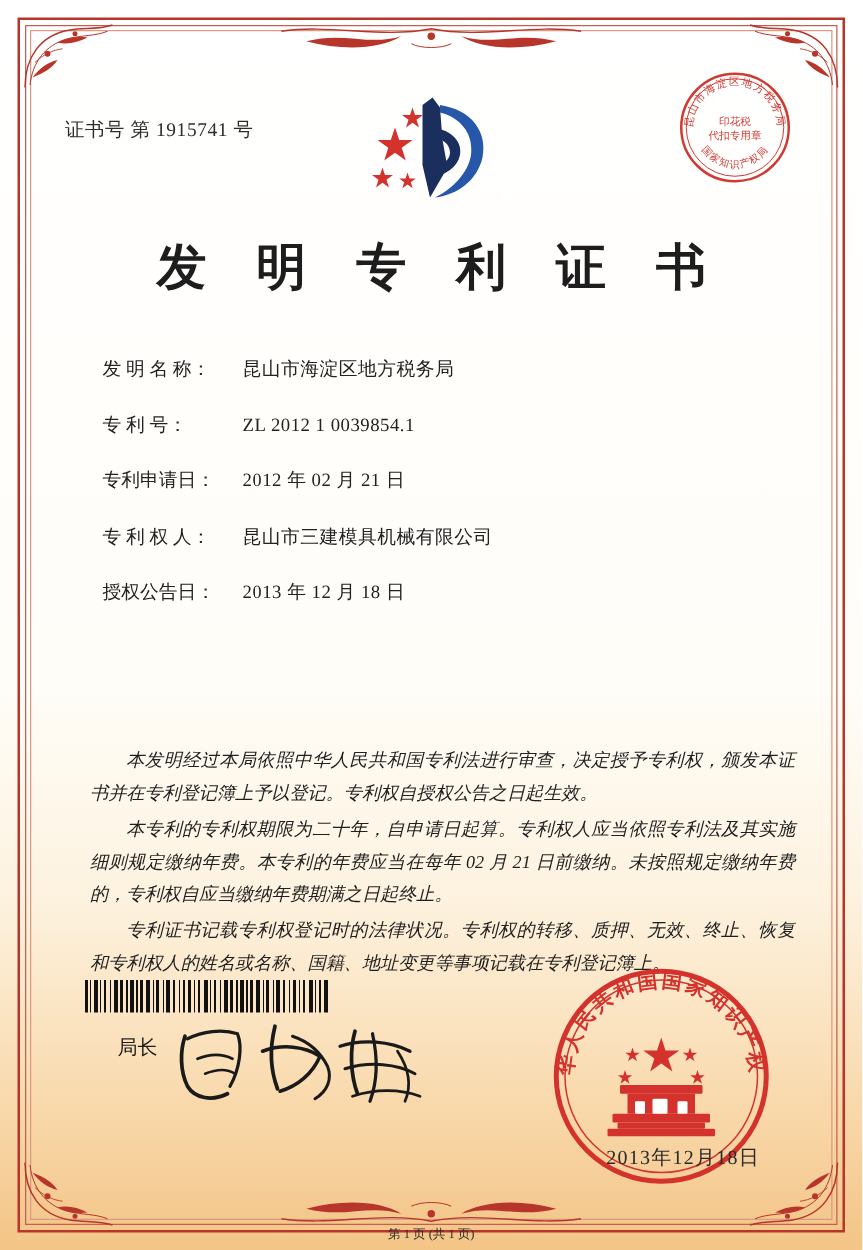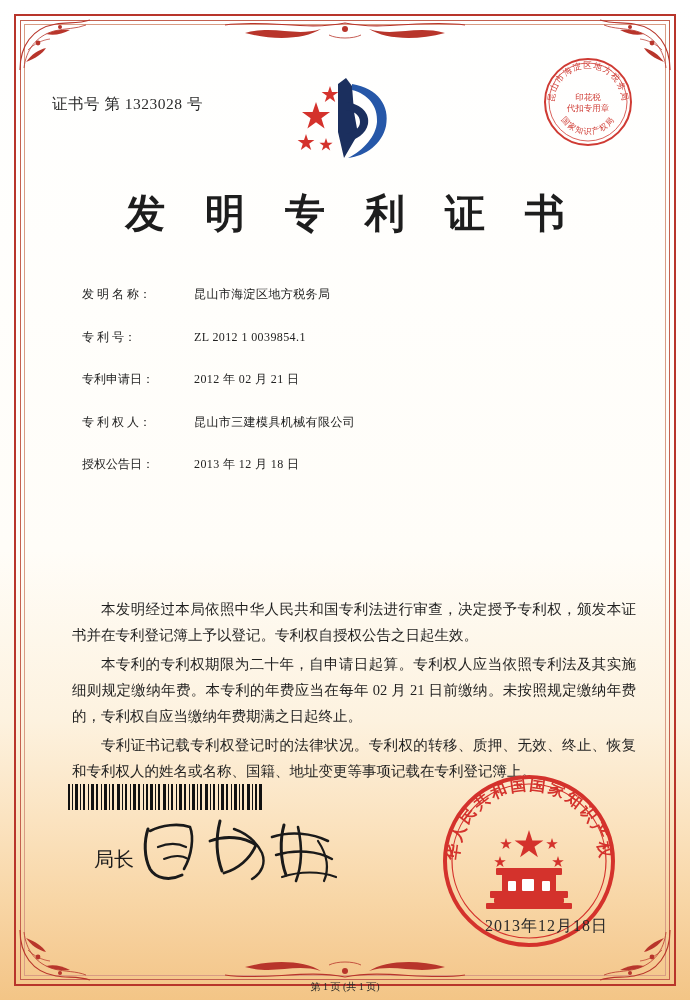--- a/index.html
+++ b/index.html
@@ -146,21 +146,21 @@
   .fields {
     position: absolute;
     left: 36px;
     right: 10px;
     top: 230px;
   }
   .field-row {
     display: flex;
     align-items: baseline;
     margin-bottom: 25.5px;
-    font-size: 12px;
+    font-size: 15px;
     color: #222;
     white-space: nowrap;
   }
   .field-label {
     width: 112px;
     flex: 0 0 112px;
     letter-spacing: 0px;
   }
   .field-value {
     letter-spacing: 0.4px;
@@ -168,41 +168,42 @@
 
   .paragraphs {
     position: absolute;
     left: 26px;
     right: 8px;
     top: 540px;
     font-size: 14.5px;
     line-height: 26px;
     color: #1f1f1f;
     text-align: justify;
+    font-style: italic;
   }
   .paragraphs p {
     margin: 0 0 3px 0;
     text-indent: 2em;
   }
 
   
   .barcode {
     position: absolute;
     left: 22px;
     top: 728px;
     width: 195px;
     height: 26px;
   }
 
   
   .sig-label {
     position: absolute;
     left: 48px;
-    top: 790px;
-    font-size: 20px;
+    top: 772px;
+    font-size: 16px;
     color: #1c1c1c;
   }
   .signature {
     position: absolute;
     left: 88px;
     top: 755px;
     width: 230px;
     height: 80px;
     color: #1a1a1a;
   }
@@ -302,21 +303,21 @@
       <path d="M0 8 C40 2 80 14 120 6 C160 14 200 2 240 8" stroke-width="1.1"></path>
       <path d="M20 16 C50 8 70 20 96 12 C80 22 50 24 20 16 Z" fill="currentColor" stroke="none"></path>
       <path d="M220 16 C190 8 170 20 144 12 C160 22 190 24 220 16 Z" fill="currentColor" stroke="none"></path>
       <circle cx="120" cy="12" r="3" fill="currentColor" stroke="none"></circle>
       <path d="M104 18 C112 22 128 22 136 18" stroke-width="0.8"></path>
     </svg>
   </div>
 
   <div class="content">
 
-    <div class="cert-number">证书号 第 1323028 号</div>
+    <div class="cert-number">证书号 第 1915741 号</div>
 
     <div class="logo">
       <svg width="120" height="96" viewBox="0 0 120 96">
 
         <path d="M52 12 L60 6 L66 14 L68 40 L72 62 L58 86 L52 60 Z" fill="#1b2f5e"></path>
         <path d="M66 12 C92 16 104 34 100 54 C96 72 80 84 62 86 C78 78 90 64 91 50 C92 34 82 22 66 18 Z" fill="#2657a8"></path>
         <path d="M60 30 C76 32 84 42 82 52 C80 62 70 68 60 70 L60 62 C68 60 74 56 74 50 C74 43 68 39 60 38 Z" fill="#1b2f5e"></path>
 
         <g fill="#d4322c">
           <polygon points="30,30 33.4,40 44,40 35.4,46.2 38.6,56.4 30,50.2 21.4,56.4 24.6,46.2 16,40 26.6,40"></polygon>

